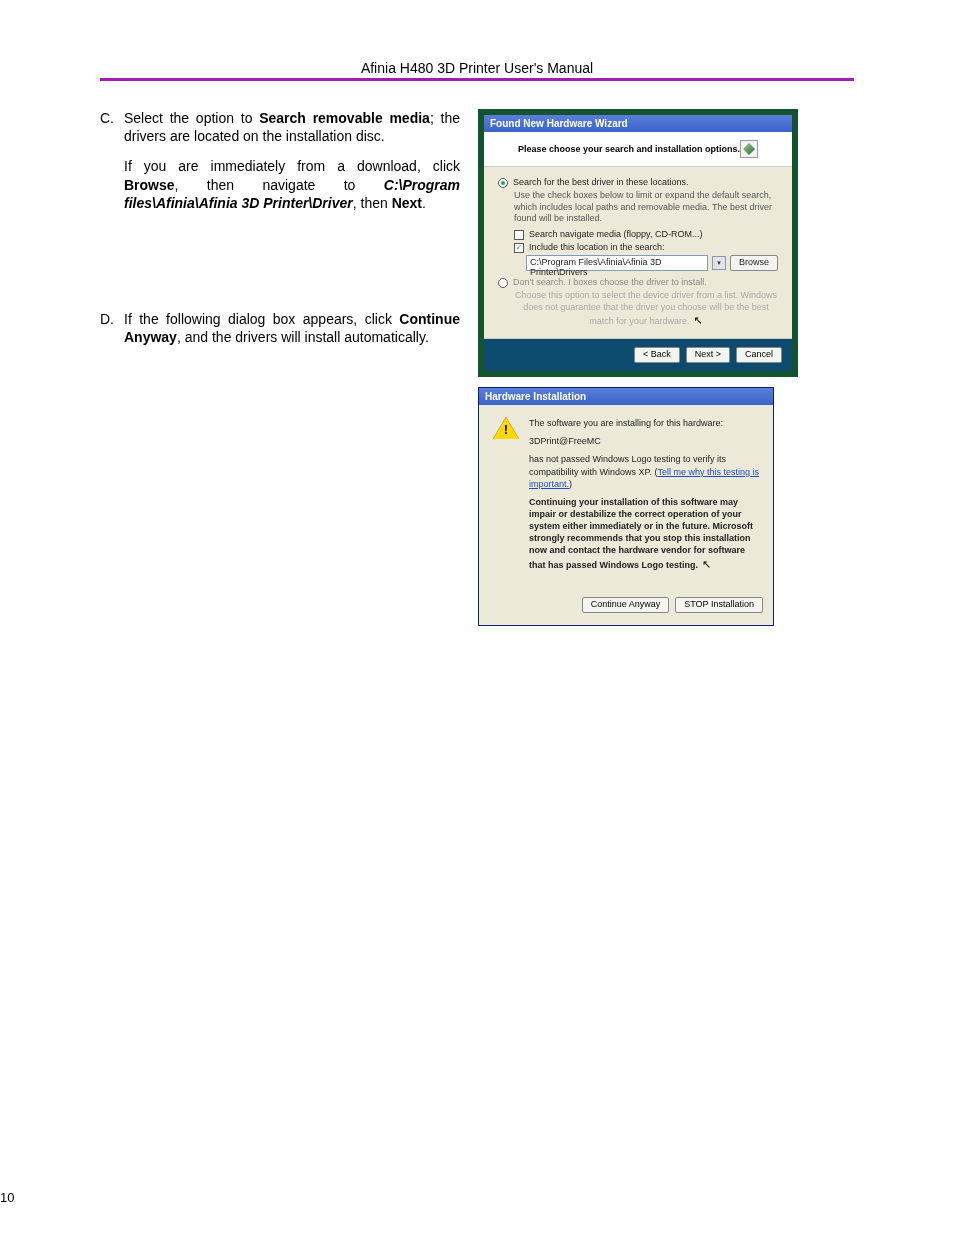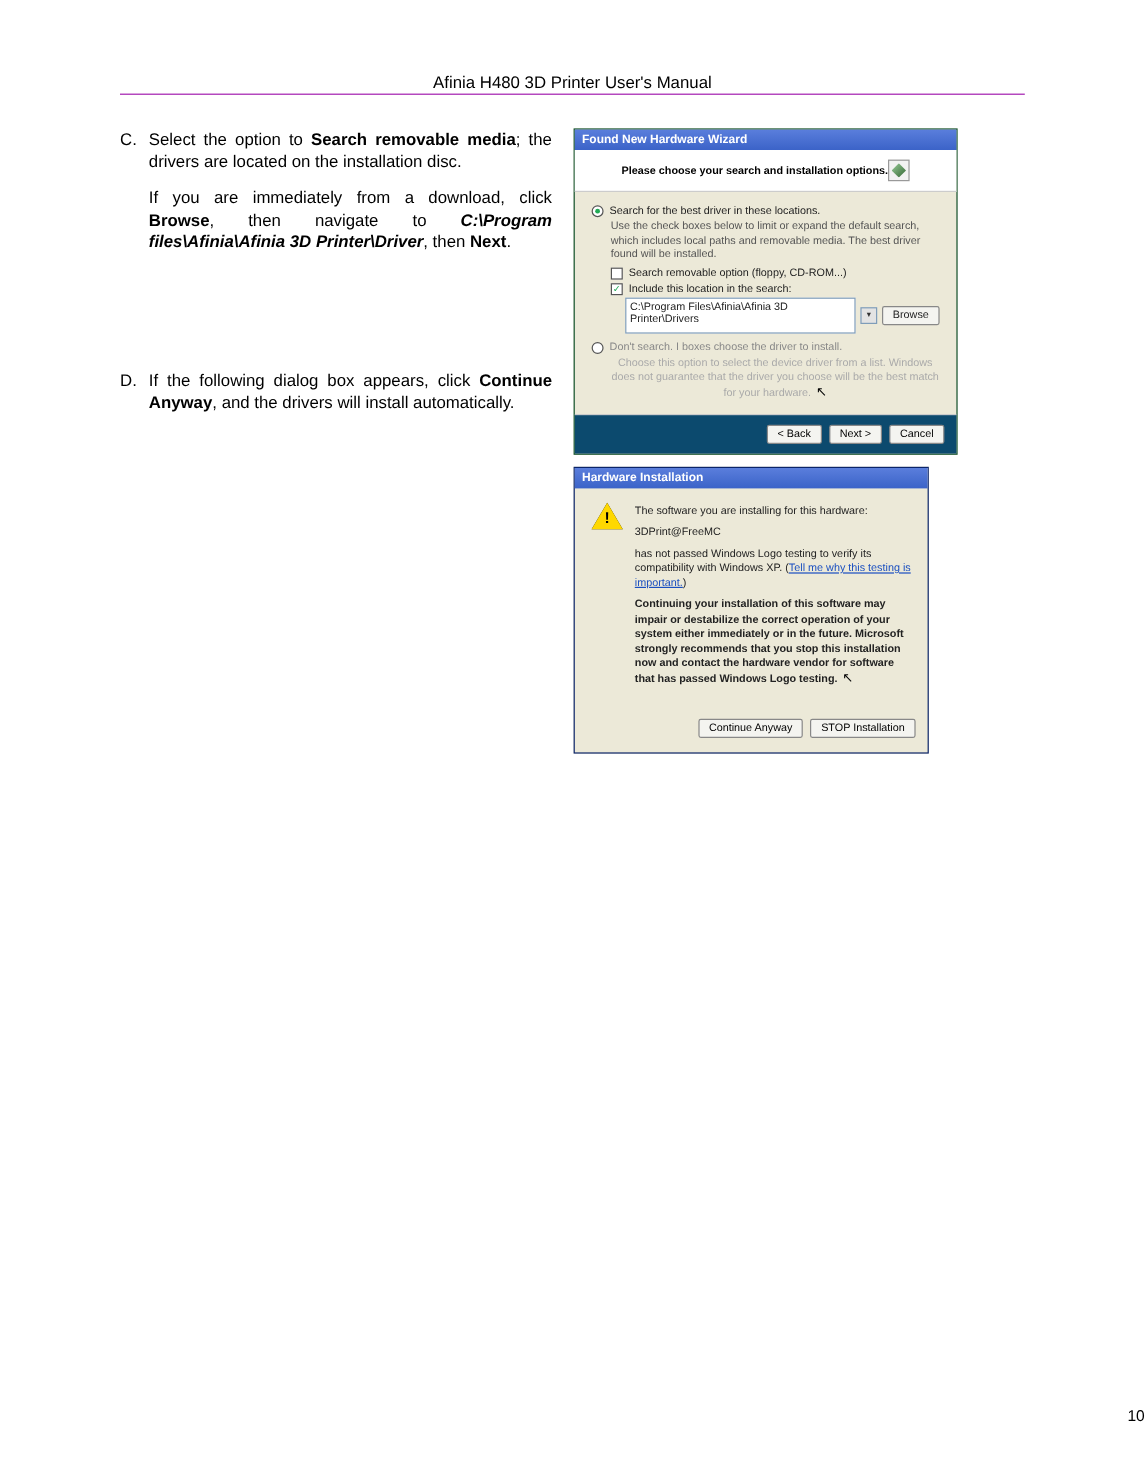--- a/index.html
+++ b/index.html
@@ -13,21 +13,21 @@
   .page {
     width: 954px;
     min-height: 1235px;
     position: relative;
     padding: 60px 100px 40px 100px;
     box-sizing: border-box;
   }
   .page-header {
     text-align: center;
     font-size: 14px;
-    border-bottom: 1px solid #a21caf;
+    border-bottom: 3px solid #a21caf;
     padding-bottom: 2px;
     margin-bottom: 28px;
   }
   .cols {
     display: flex;
     gap: 18px;
   }
   .leftcol {
     width: 360px;
     flex-shrink: 0;
@@ -52,21 +52,21 @@
   }
   .instr .body p {
     margin: 0 0 12px 0;
   }
   .b { font-weight: 700; }
   .bi { font-weight: 700; font-style: italic; }
   .spacer-d { height: 72px; }
 
   
   .wizard {
-    border: 1px solid #14532d;
+    border: 6px solid #14532d;
     background: #ece9d8;
     font-size: 9px;
     width: 320px;
     box-sizing: border-box;
   }
   .wizard-title {
     background: linear-gradient(#5a7edc,#3b63c8);
     color: #fff;
     font-weight: 700;
     font-size: 10px;
@@ -118,21 +118,21 @@
     align-items: center;
     margin-top: 2px;
     margin-bottom: 6px;
   }
   .path-input {
     flex: 1;
     border: 1px solid #7f9db9;
     background: #fff;
     font-size: 9px;
     padding: 1px 3px;
-    height: 30px;
+    height: 16px;
     box-sizing: border-box;
   }
   .dd-arrow {
     width: 14px; height: 14px;
     border: 1px solid #7f9db9;
     background: #e3e3e3;
     box-sizing: border-box;
     font-size: 7px;
     text-align: center;
     line-height: 12px;
@@ -243,23 +243,23 @@
   .strong { font-weight: 700; }
   .hw-buttons {
     padding: 8px 10px 12px 10px;
     display: flex;
     justify-content: flex-end;
     gap: 6px;
   }
 
   .page-num {
     position: absolute;
-    bottom: 48px;
+    bottom: 30px;
     left: 0; right: 0;
-    text-align: right;
+    text-align: left;
     font-size: 13px;
   }
 </style>
 </head>
 <body>
 
 <div class="page">
   <div class="page-header">Afinia H480 3D Printer User's Manual</div>
 
   <div class="cols">
@@ -300,21 +300,21 @@
         </div>
         <div class="wizard-body">
           <div class="radio-row">
             <span class="radio sel"></span>
             <span class="txt">Search for the best driver in these locations.</span>
           </div>
           <div class="sub">Use the check boxes below to limit or expand the default search, which includes local paths and removable media. The best driver found will be installed.</div>
 
           <div class="check-row" style="margin-left:16px;">
             <span class="check"></span>
-            <span class="txt">Search removable option (floppy, CD-ROM...)</span>
+            <span class="txt">Search navigate media (floppy, CD-ROM...)</span>
           </div>
           <div class="check-row" style="margin-left:16px;">
             <span class="check">✓</span>
             <span class="txt">Include this location in the search:</span>
           </div>
 
           <div class="path-row">
             <span class="path-input">C:\Program Files\Afinia\Afinia 3D Printer\Drivers</span>
             <span class="dd-arrow">▾</span>
             <span class="btn">Browse</span>

